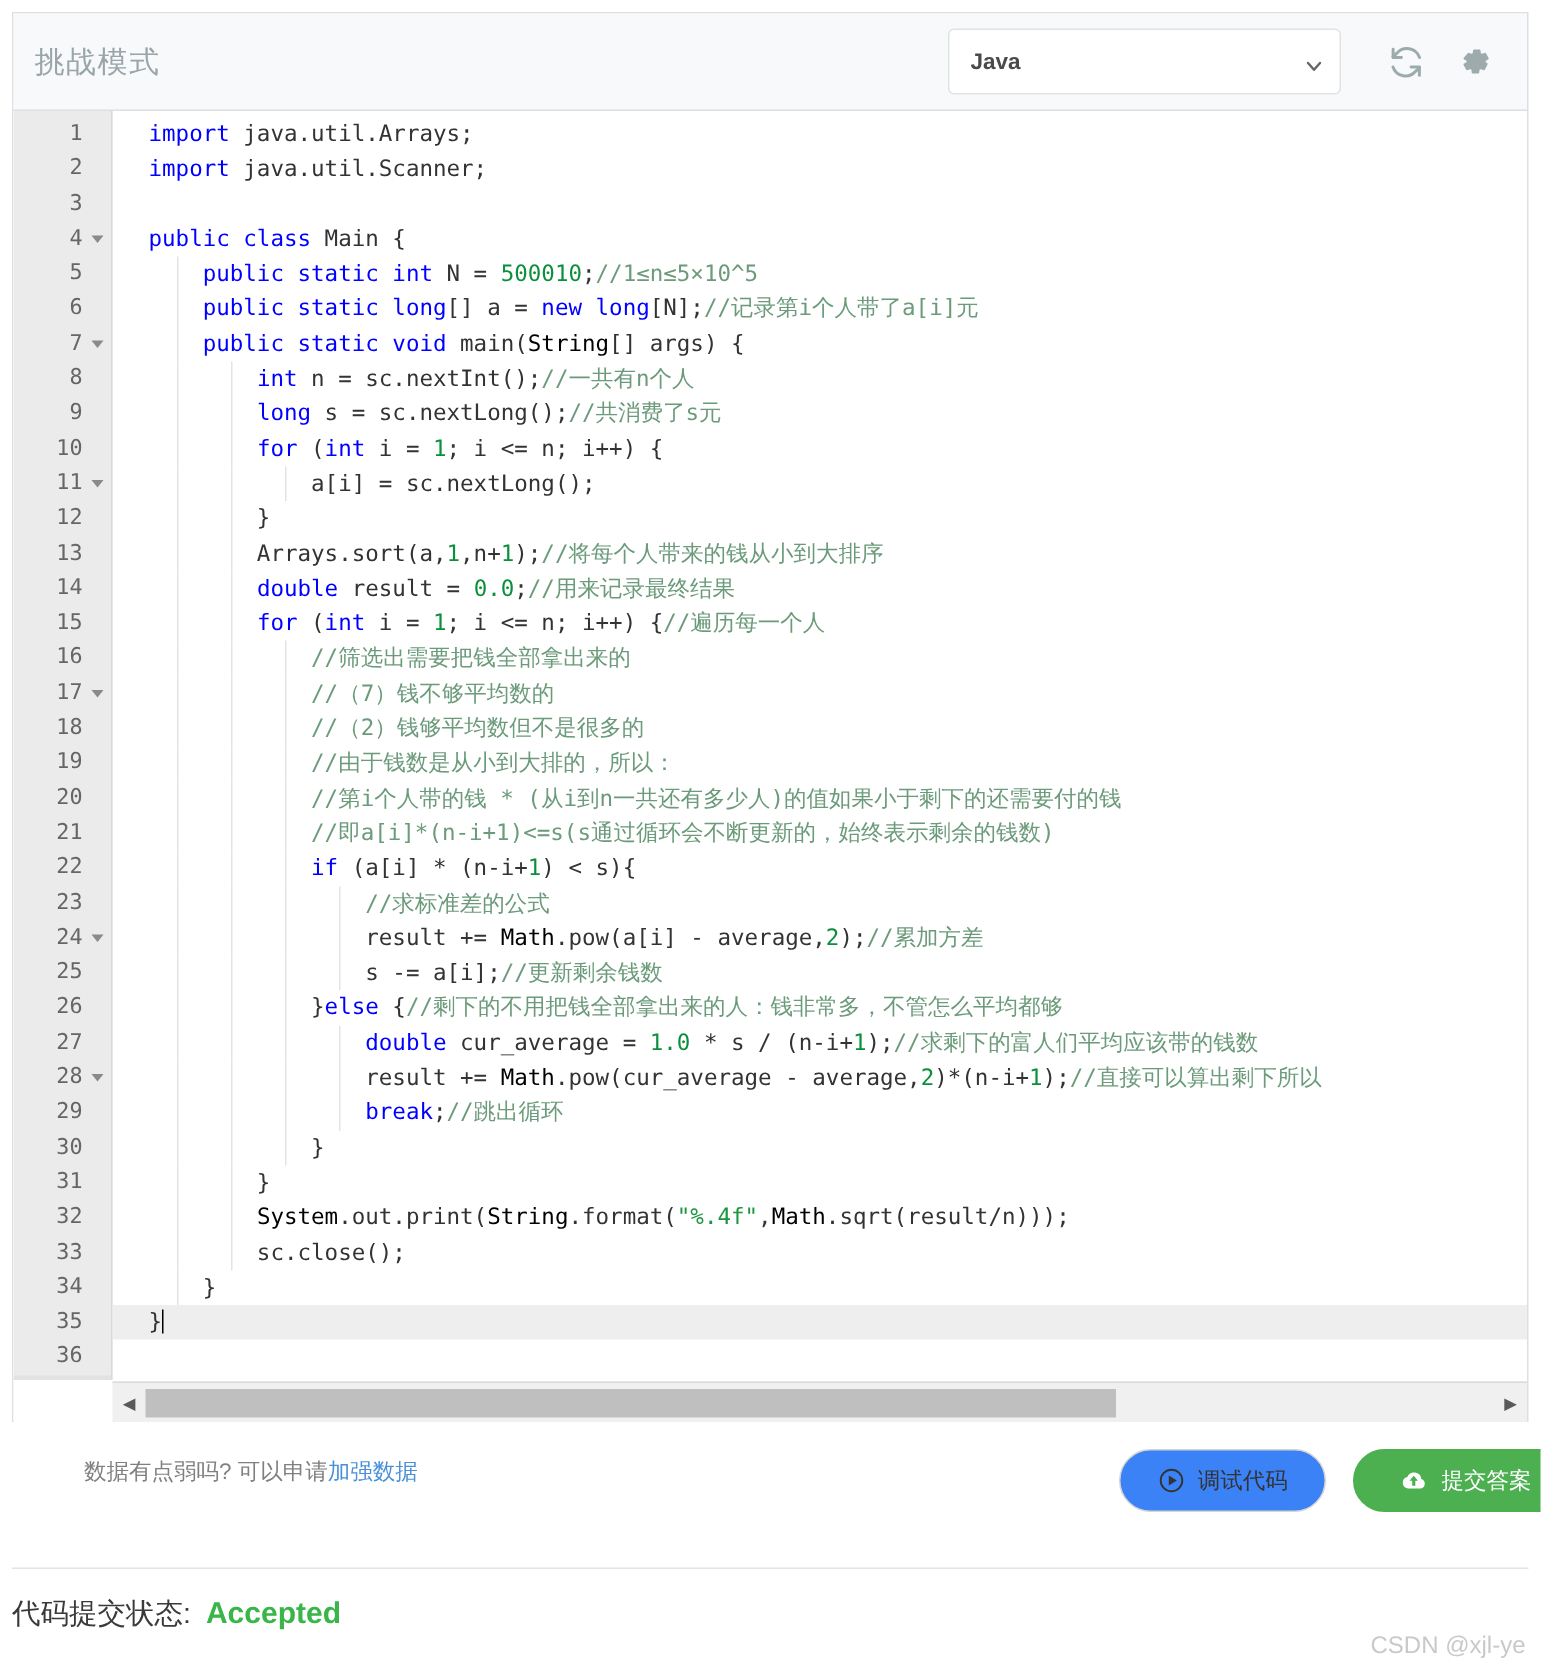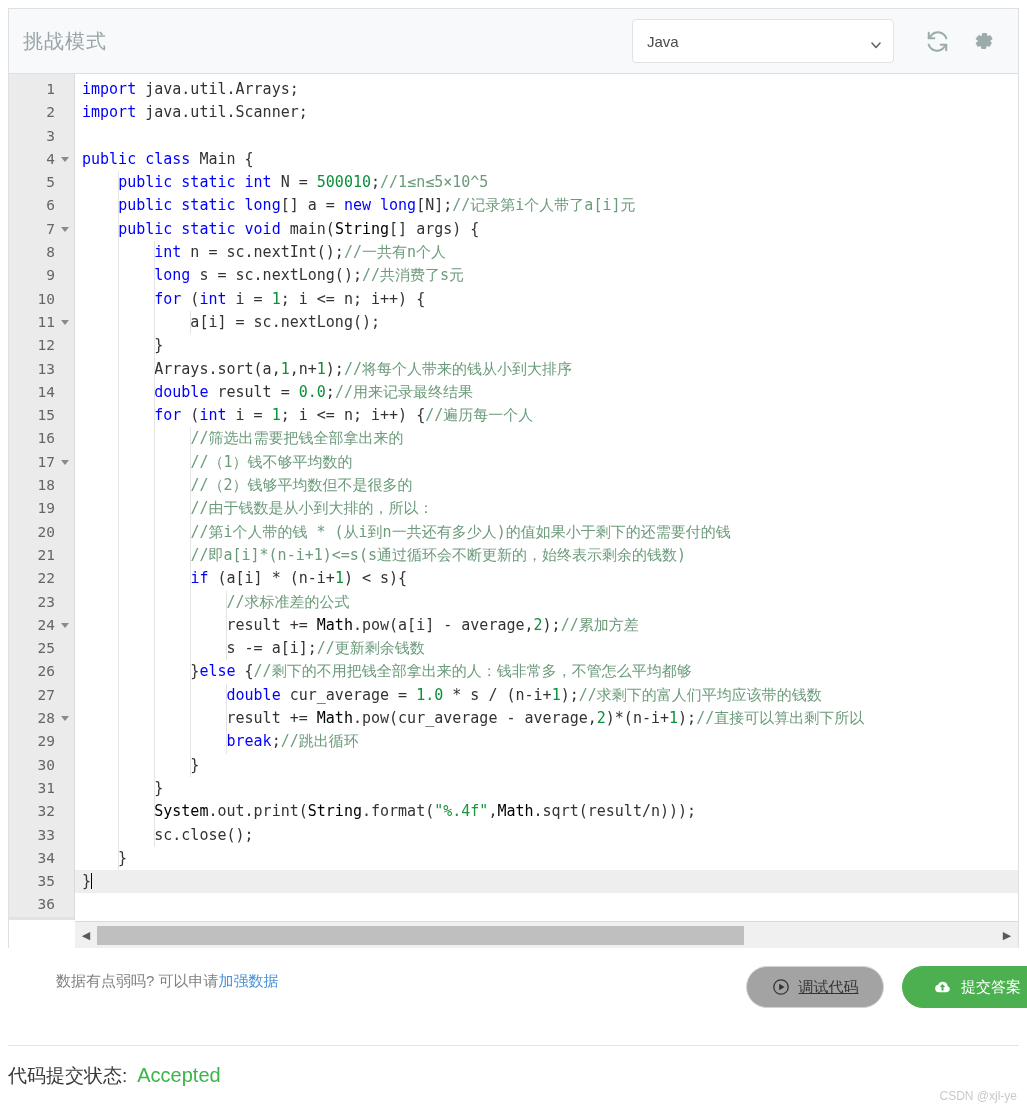--- a/index.html
+++ b/index.html
@@ -42,21 +42,21 @@
     position: relative;
     width: 262px; height: 44px;
     background: #fff;
     border: 1px solid #dfe3e6;
     border-radius: 4px;
     display: flex; align-items: center;
     padding: 0 14px;
     margin-right: 26px;
   }
   .lang-select .lang-value {
-    font-size: 15px; color: #4a4a4a;
+    font-size: 15px; color: #4a4a4a; font-weight: bold;
   }
   .lang-select .chev {
     position: absolute; right: 13px; top: 50%;
     margin-top: -4px;
     width: 10px; height: 10px;
   }
   .hdr-icon {
     width: 34px; height: 34px;
     margin-right: 12px;
     display: flex; align-items: center; justify-content: center;
@@ -109,21 +109,21 @@
     padding-top: 4px;
     overflow: hidden;
   }
   .code-line {
     position: relative;
     height: 23.3px; line-height: 23.3px;
     font-family: "DejaVu Sans Mono", monospace;
     font-size: 15px;
     color: #333333;
     white-space: pre;
-    padding-left: 7px;
+    padding-left: 24px;
   }
   .code-line.cur {
     background: #eeeeee;
   }
   
   .code-line .ig {
     position: absolute; top: 0; bottom: 0;
     width: 1px; background: #e4e4e4;
   }
 
@@ -180,49 +180,48 @@
     position: absolute; right: 8px; top: 6px;
     display: flex; align-items: center;
   }
   .btn {
     display: flex; align-items: center; justify-content: center;
     height: 42px; border-radius: 21px;
     font-size: 15px; cursor: pointer;
   }
   .btn-debug {
     width: 138px;
-    background: #a3a3a3;
+    background: #3b82f6;
     border: 1px solid #d4d4d4;
     color: #333;
     margin-right: 18px;
-    text-decoration: underline;
   }
   .btn-submit {
     width: 150px;
     background: #4caf50;
     border: 1px solid #4caf50;
     color: #fff;
   }
   .btn .bi { display: flex; align-items: center; margin-right: 9px; }
 
   
   .divider {
     position: absolute; left: 8px; top: 1045px;
     width: 1011px; height: 1px; background: #e4e4e4;
   }
   .status-row {
     position: absolute; left: 8px; top: 1063px;
     display: flex; align-items: baseline;
   }
   .status-label { font-size: 19px; color: #3a3a3a; }
-  .status-value { font-size: 20px; color: #3ab54a; margin-left: 10px; }
+  .status-value { font-size: 20px; color: #3ab54a; margin-left: 10px; font-weight: bold; }
 
   .watermark {
     position: absolute; right: 10px; top: 1089px;
-    font-size: 12px; color: #c9c9c9;
+    font-size: 16px; color: #c9c9c9;
   }
 </style>
 </head>
 <body>
 
 <div id="page">
 
   <div class="editor-card">
 
     <div class="editor-header">
@@ -307,21 +306,21 @@
               <div class="code-line"><span class="ig" style="left: 43.12px;"></span><span class="pln">    </span><span class="kw">public</span><span class="pln"> </span><span class="kw">static</span><span class="pln"> </span><span class="kw">void</span><span class="pln"> main(</span><span class="typ">String</span><span class="pln">[] args) {</span></div>
               <div class="code-line"><span class="ig" style="left: 43.12px;"></span><span class="ig" style="left: 79.24px;"></span><span class="pln">        </span><span class="kw">int</span><span class="pln"> n = sc.nextInt();</span><span class="cmt">//一共有n个人</span></div>
               <div class="code-line"><span class="ig" style="left: 43.12px;"></span><span class="ig" style="left: 79.24px;"></span><span class="pln">        </span><span class="kw">long</span><span class="pln"> s = sc.nextLong();</span><span class="cmt">//共消费了s元</span></div>
               <div class="code-line"><span class="ig" style="left: 43.12px;"></span><span class="ig" style="left: 79.24px;"></span><span class="pln">        </span><span class="kw">for</span><span class="pln"> (</span><span class="kw">int</span><span class="pln"> i = </span><span class="num">1</span><span class="pln">; i &lt;= n; i++) {</span></div>
               <div class="code-line"><span class="ig" style="left: 43.12px;"></span><span class="ig" style="left: 79.24px;"></span><span class="ig" style="left: 115.36px;"></span><span class="pln">            a[i] = sc.nextLong();</span></div>
               <div class="code-line"><span class="ig" style="left: 43.12px;"></span><span class="ig" style="left: 79.24px;"></span><span class="pln">        }</span></div>
               <div class="code-line"><span class="ig" style="left: 43.12px;"></span><span class="ig" style="left: 79.24px;"></span><span class="pln">        Arrays.sort(a,</span><span class="num">1</span><span class="pln">,n+</span><span class="num">1</span><span class="pln">);</span><span class="cmt">//将每个人带来的钱从小到大排序</span></div>
               <div class="code-line"><span class="ig" style="left: 43.12px;"></span><span class="ig" style="left: 79.24px;"></span><span class="pln">        </span><span class="kw">double</span><span class="pln"> result = </span><span class="num">0.0</span><span class="pln">;</span><span class="cmt">//用来记录最终结果</span></div>
               <div class="code-line"><span class="ig" style="left: 43.12px;"></span><span class="ig" style="left: 79.24px;"></span><span class="pln">        </span><span class="kw">for</span><span class="pln"> (</span><span class="kw">int</span><span class="pln"> i = </span><span class="num">1</span><span class="pln">; i &lt;= n; i++) {</span><span class="cmt">//遍历每一个人</span></div>
               <div class="code-line"><span class="ig" style="left: 43.12px;"></span><span class="ig" style="left: 79.24px;"></span><span class="ig" style="left: 115.36px;"></span><span class="pln">            </span><span class="cmt">//筛选出需要把钱全部拿出来的</span></div>
-              <div class="code-line"><span class="ig" style="left: 43.12px;"></span><span class="ig" style="left: 79.24px;"></span><span class="ig" style="left: 115.36px;"></span><span class="pln">            </span><span class="cmt">//（1）钱不够平均数的</span></div>
+              <div class="code-line"><span class="ig" style="left: 43.12px;"></span><span class="ig" style="left: 79.24px;"></span><span class="ig" style="left: 115.36px;"></span><span class="pln">            </span><span class="cmt">//（7）钱不够平均数的</span></div>
               <div class="code-line"><span class="ig" style="left: 43.12px;"></span><span class="ig" style="left: 79.24px;"></span><span class="ig" style="left: 115.36px;"></span><span class="pln">            </span><span class="cmt">//（2）钱够平均数但不是很多的</span></div>
               <div class="code-line"><span class="ig" style="left: 43.12px;"></span><span class="ig" style="left: 79.24px;"></span><span class="ig" style="left: 115.36px;"></span><span class="pln">            </span><span class="cmt">//由于钱数是从小到大排的，所以：</span></div>
               <div class="code-line"><span class="ig" style="left: 43.12px;"></span><span class="ig" style="left: 79.24px;"></span><span class="ig" style="left: 115.36px;"></span><span class="pln">            </span><span class="cmt">//第i个人带的钱 * (从i到n一共还有多少人)的值如果小于剩下的还需要付的钱</span></div>
               <div class="code-line"><span class="ig" style="left: 43.12px;"></span><span class="ig" style="left: 79.24px;"></span><span class="ig" style="left: 115.36px;"></span><span class="pln">            </span><span class="cmt">//即a[i]*(n-i+1)&lt;=s(s通过循环会不断更新的，始终表示剩余的钱数)</span></div>
               <div class="code-line"><span class="ig" style="left: 43.12px;"></span><span class="ig" style="left: 79.24px;"></span><span class="ig" style="left: 115.36px;"></span><span class="pln">            </span><span class="kw">if</span><span class="pln"> (a[i] * (n-i+</span><span class="num">1</span><span class="pln">) &lt; s){</span></div>
               <div class="code-line"><span class="ig" style="left: 43.12px;"></span><span class="ig" style="left: 79.24px;"></span><span class="ig" style="left: 115.36px;"></span><span class="ig" style="left: 151.48px;"></span><span class="pln">                </span><span class="cmt">//求标准差的公式</span></div>
               <div class="code-line"><span class="ig" style="left: 43.12px;"></span><span class="ig" style="left: 79.24px;"></span><span class="ig" style="left: 115.36px;"></span><span class="ig" style="left: 151.48px;"></span><span class="pln">                result += </span><span class="typ">Math</span><span class="pln">.pow(a[i] - average,</span><span class="num">2</span><span class="pln">);</span><span class="cmt">//累加方差</span></div>
               <div class="code-line"><span class="ig" style="left: 43.12px;"></span><span class="ig" style="left: 79.24px;"></span><span class="ig" style="left: 115.36px;"></span><span class="ig" style="left: 151.48px;"></span><span class="pln">                s -= a[i];</span><span class="cmt">//更新剩余钱数</span></div>
               <div class="code-line"><span class="ig" style="left: 43.12px;"></span><span class="ig" style="left: 79.24px;"></span><span class="ig" style="left: 115.36px;"></span><span class="pln">            }</span><span class="kw">else</span><span class="pln"> {</span><span class="cmt">//剩下的不用把钱全部拿出来的人：钱非常多，不管怎么平均都够</span></div>
               <div class="code-line"><span class="ig" style="left: 43.12px;"></span><span class="ig" style="left: 79.24px;"></span><span class="ig" style="left: 115.36px;"></span><span class="ig" style="left: 151.48px;"></span><span class="pln">                </span><span class="kw">double</span><span class="pln"> cur_average = </span><span class="num">1.0</span><span class="pln"> * s / (n-i+</span><span class="num">1</span><span class="pln">);</span><span class="cmt">//求剩下的富人们平均应该带的钱数</span></div>

